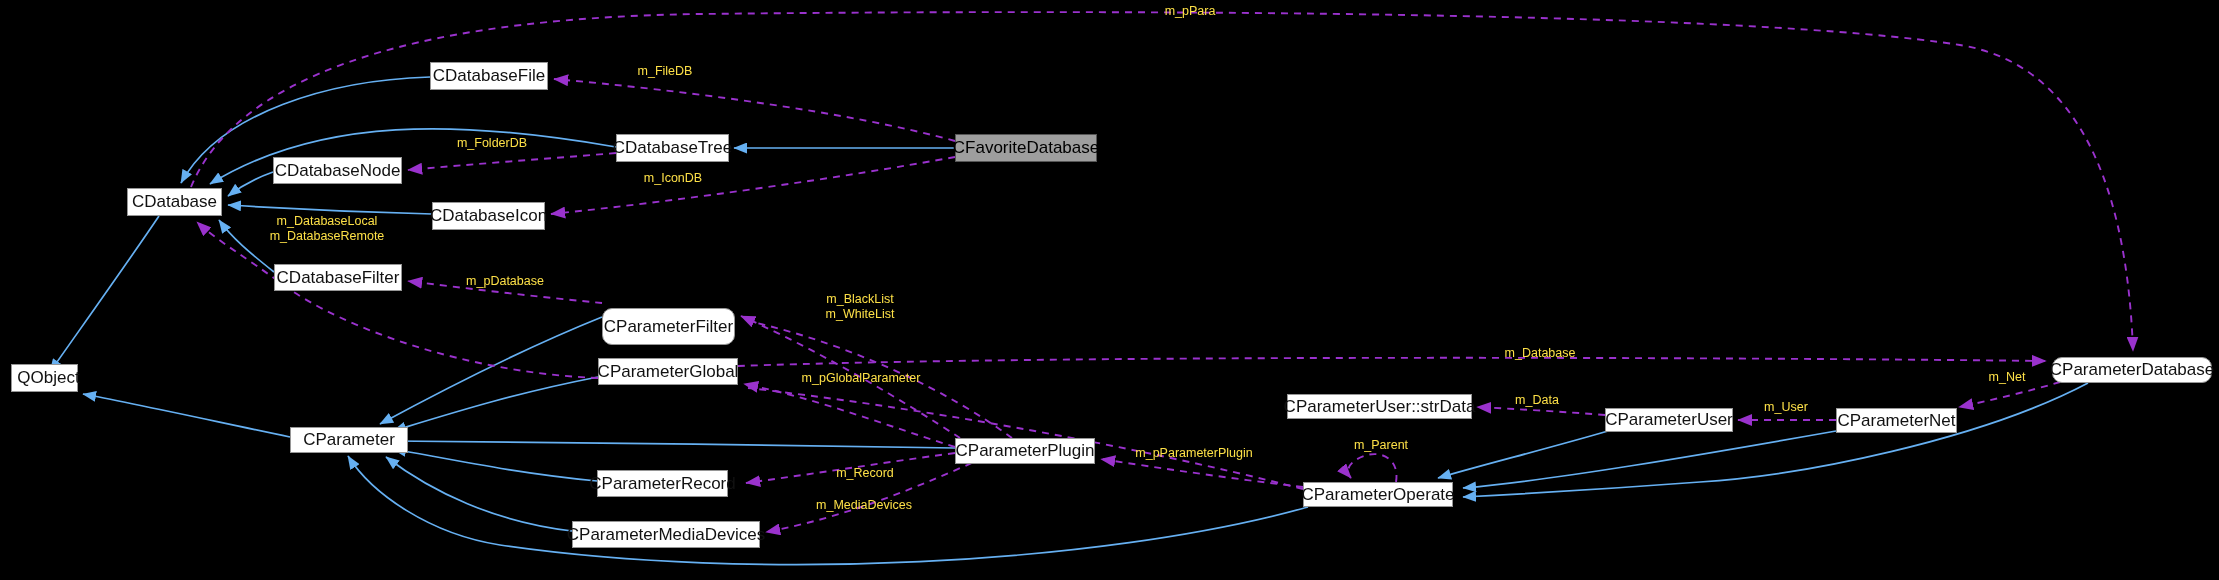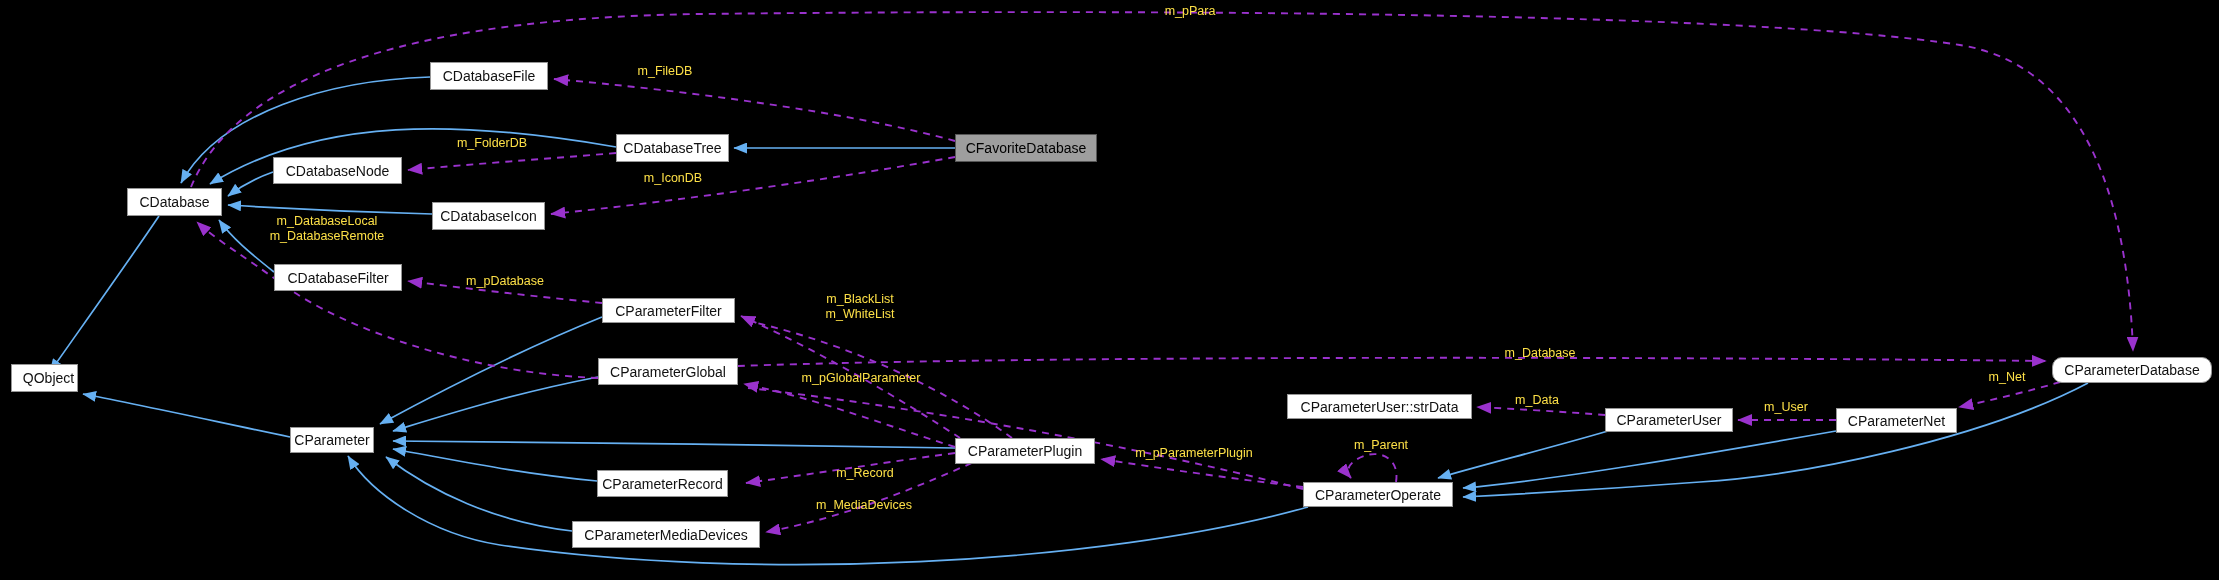--- a/index.html
+++ b/index.html
@@ -10,21 +10,21 @@
     font-family:"Liberation Sans", sans-serif;
     overflow:hidden;
   }
   svg.edges{position:absolute;left:0;top:0;width:2219px;height:580px;}
   .node{
     position:absolute;
     box-sizing:border-box;
     background:#ffffff;
     border:1.5px solid #969696;
     color:#111111;
-    font-size:14px;
+    font-size:17px;
     display:flex;align-items:center;justify-content:center;
     white-space:nowrap;
     z-index:2;
   }
   .node.highlight{
     background:#9e9e9e;
     border:1.6px solid #565656;
     color:#000000;
   }
   .elabel{
@@ -97,23 +97,23 @@
   </svg>
 
   <div class="node" style="left:11px;top:364px;width:67px;height:28px;padding-left:8px;">QObject</div>
   <div class="node" style="left:127px;top:188px;width:95px;height:28px;">CDatabase</div>
   <div class="node" style="left:430px;top:62px;width:118px;height:28px;">CDatabaseFile</div>
   <div class="node" style="left:273px;top:157px;width:129px;height:27px;">CDatabaseNode</div>
   <div class="node" style="left:616px;top:134px;width:113px;height:28px;">CDatabaseTree</div>
   <div class="node highlight" style="left:955px;top:134px;width:142px;height:28px;">CFavoriteDatabase</div>
   <div class="node" style="left:432px;top:202px;width:113px;height:28px;">CDatabaseIcon</div>
   <div class="node" style="left:274px;top:264px;width:128px;height:27px;">CDatabaseFilter</div>
-  <div class="node" style="left:602px;top:298px;width:133px;height:25px;">CParameterFilter</div>
+  <div class="node" style="left:602px;top:308px;width:133px;height:37px;border-radius:10px;">CParameterFilter</div>
   <div class="node" style="left:598px;top:358px;width:140px;height:27px;">CParameterGlobal</div>
-  <div class="node" style="left:290px;top:427px;width:84px;height:26px;">CParameter</div>
+  <div class="node" style="left:290px;top:427px;width:118px;height:26px;">CParameter</div>
   <div class="node" style="left:597px;top:470px;width:131px;height:27px;">CParameterRecord</div>
   <div class="node" style="left:572px;top:521px;width:188px;height:27px;">CParameterMediaDevices</div>
   <div class="node" style="left:955px;top:438px;width:140px;height:26px;">CParameterPlugin</div>
   <div class="node" style="left:1287px;top:394px;width:185px;height:25px;">CParameterUser::strData</div>
   <div class="node" style="left:1605px;top:408px;width:128px;height:24px;">CParameterUser</div>
   <div class="node" style="left:1836px;top:408px;width:121px;height:25px;">CParameterNet</div>
   <div class="node" style="left:2052px;top:357px;width:160px;height:26px;border-radius:10px;">CParameterDatabase</div>
   <div class="node" style="left:1303px;top:482px;width:150px;height:25px;">CParameterOperate</div>
 
   <div class="elabel" style="left:1190px;top:4px;">m_pPara</div>

